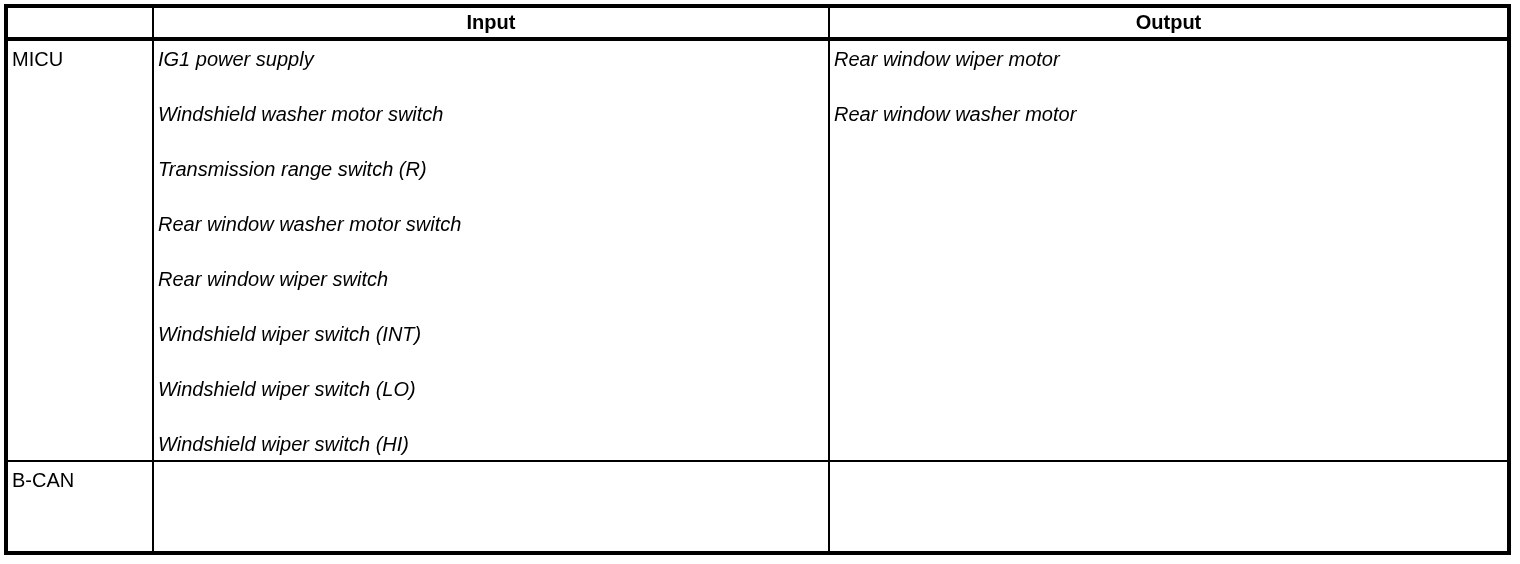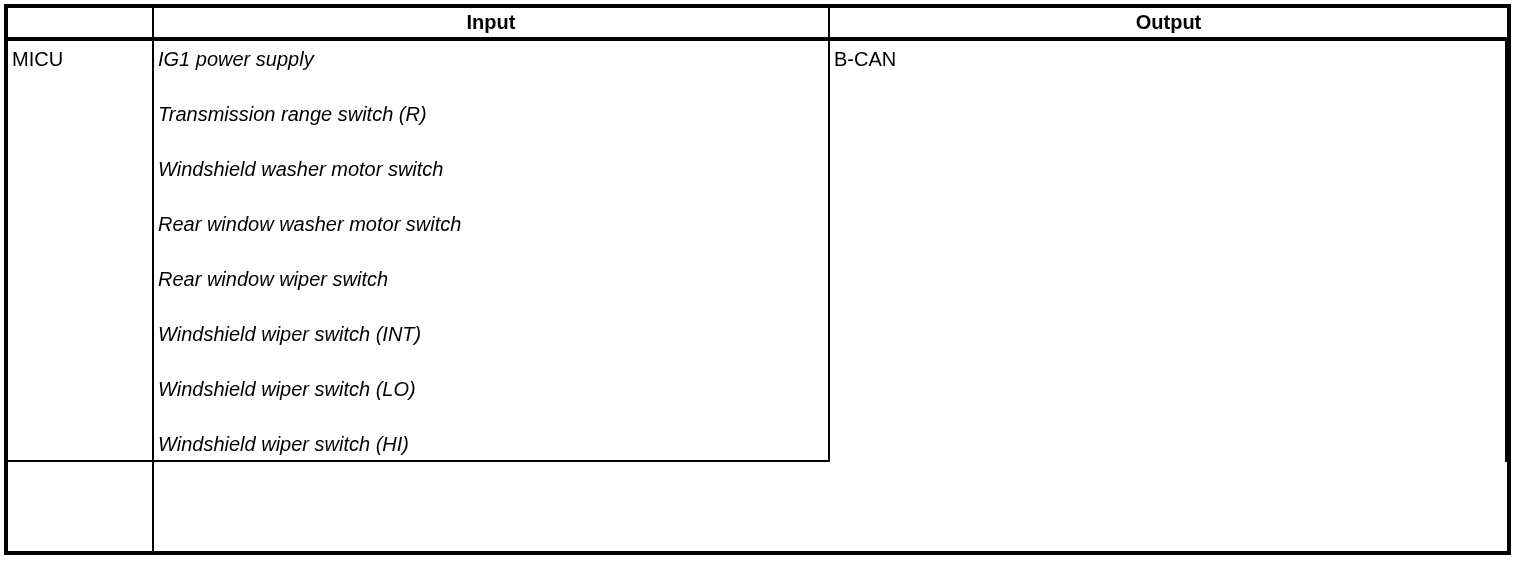--- a/index.html
+++ b/index.html
@@ -62,27 +62,31 @@
 
   <div class="cell header-cell v-divider"></div>
   <div class="cell header-cell v-divider">Input</div>
   <div class="cell header-cell">Output</div>
 
   <div class="cell body-cell v-divider row-divider">
     <div class="source-label">MICU</div>
   </div>
   <div class="cell body-cell v-divider row-divider">
     <div class="cell-item">IG1 power supply</div>
+    <div class="cell-item">Windshield washer motor switch</div>
     <div class="cell-item">Transmission range switch (R)</div>
-    <div class="cell-item">Windshield washer motor switch</div>
     <div class="cell-item">Rear window washer motor switch</div>
     <div class="cell-item">Rear window wiper switch</div>
     <div class="cell-item">Windshield wiper switch (INT)</div>
     <div class="cell-item">Windshield wiper switch (LO)</div>
     <div class="cell-item">Windshield wiper switch (HI)</div>
+  </div>
+  <div class="cell body-cell row-divider">
+    <div class="cell-item">Rear window wiper motor</div>
+    <div class="cell-item">Rear window washer motor</div>
   </div>
 
   <div class="cell body-cell v-divider">
     <div class="source-label">B-CAN</div>
   </div>
   <div class="cell body-cell v-divider"></div>
 
 </div>
 
 </body></html>

